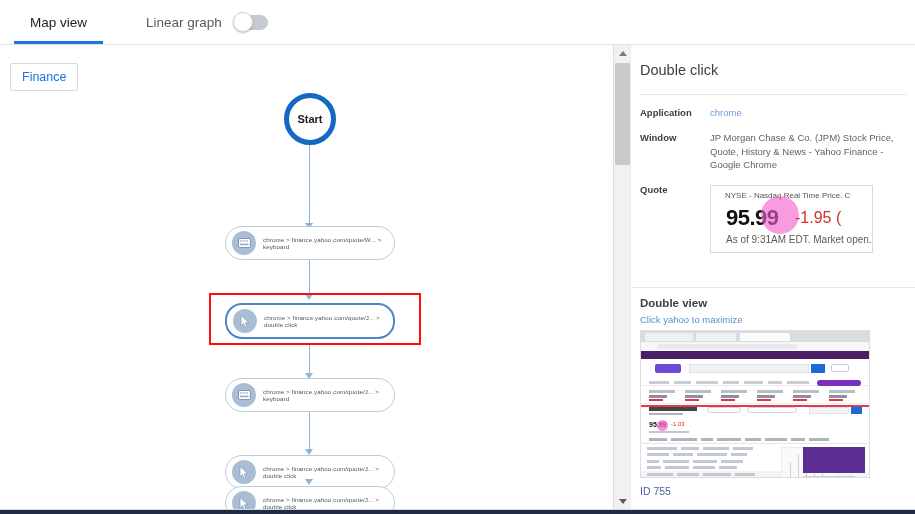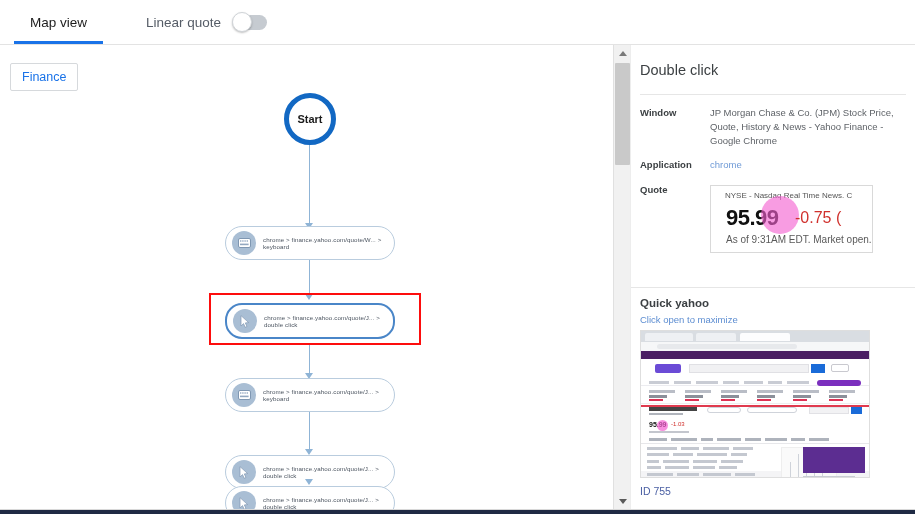--- a/index.html
+++ b/index.html
@@ -230,21 +230,21 @@
 </head>
 <body>
 
 <div id="app">
 
   <div class="topbar">
     <div class="tab tab-mapview tab-active">
       <span>Map view</span>
     </div>
     <div class="tab tab-linear">
-      <span>Linear quote</span>
+      <span>Linear graph</span>
     </div>
     <div class="toggle">
       <div class="knob"></div>
     </div>
   </div>
 
   <div class="mappanel">
 
     <button class="variants-btn">Finance</button>
 
@@ -353,44 +353,44 @@
         <i></i>
       </div>
   </div>
 
   <div class="detail">
 
     <div class="detail-title">Double click</div>
     <div class="detail-rule"></div>
 
     <div class="row">
+      <div class="k">Application</div>
+      <div class="v link">chrome</div>
+    </div>
+
+    <div class="row">
       <div class="k">Window</div>
       <div class="v">JP Morgan Chase &amp; Co. (JPM) Stock Price, Quote, History &amp; News - Yahoo Finance - Google Chrome</div>
-    </div>
-
-    <div class="row">
-      <div class="k">Application</div>
-      <div class="v link">chrome</div>
     </div>
 
     <div class="row">
       <div class="k">Quote</div>
       <div class="objbox">
-        <div class="q-sub">NYSE - Nasdaq Real Time News. C</div>
+        <div class="q-sub">NYSE - Nasdaq Real Time Price. C</div>
         <div class="q-price">95.99</div>
         <div class="pinkdot"></div>
-        <div class="q-chg">-0.75 (</div>
+        <div class="q-chg">-1.95 (</div>
         <div class="q-note">As of 9:31AM EDT. Market open.</div>
       </div>
     </div>
 
     <div class="detail-rule2"></div>
 
-    <div class="qv-title">Quick yahoo</div>
-    <div class="qv-sub">Click open to maximize</div>
+    <div class="qv-title">Double view</div>
+    <div class="qv-sub">Click yahoo to maximize</div>
 
     <div class="thumb">
       <div class="t-chrometop"></div>
       <div class="t-tab a"></div>
       <div class="t-tab b"></div>
       <div class="t-tab c"></div>
       <div class="t-urlbar"></div>
       <div class="t-urlpill"></div>
       <div class="t-bookmarks"></div>
 

